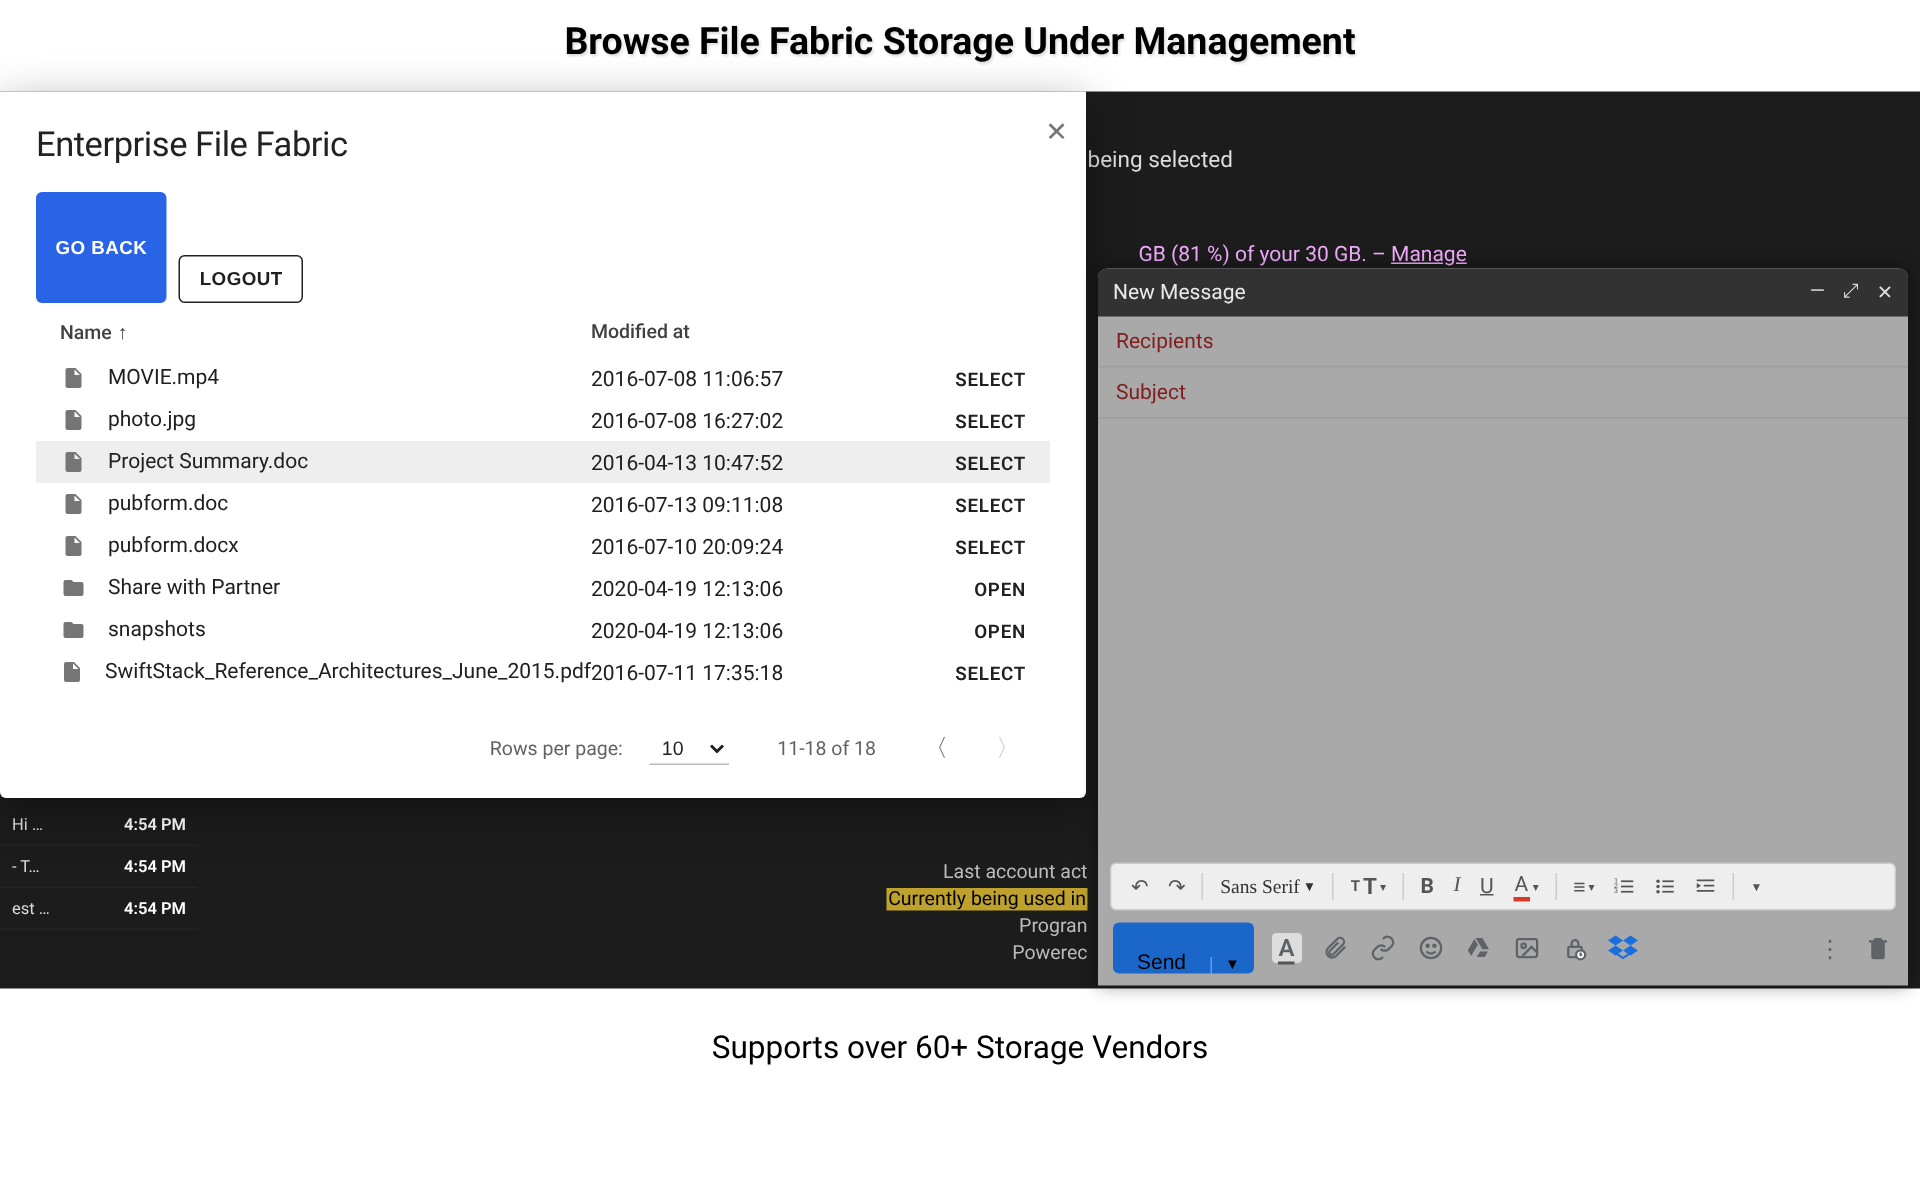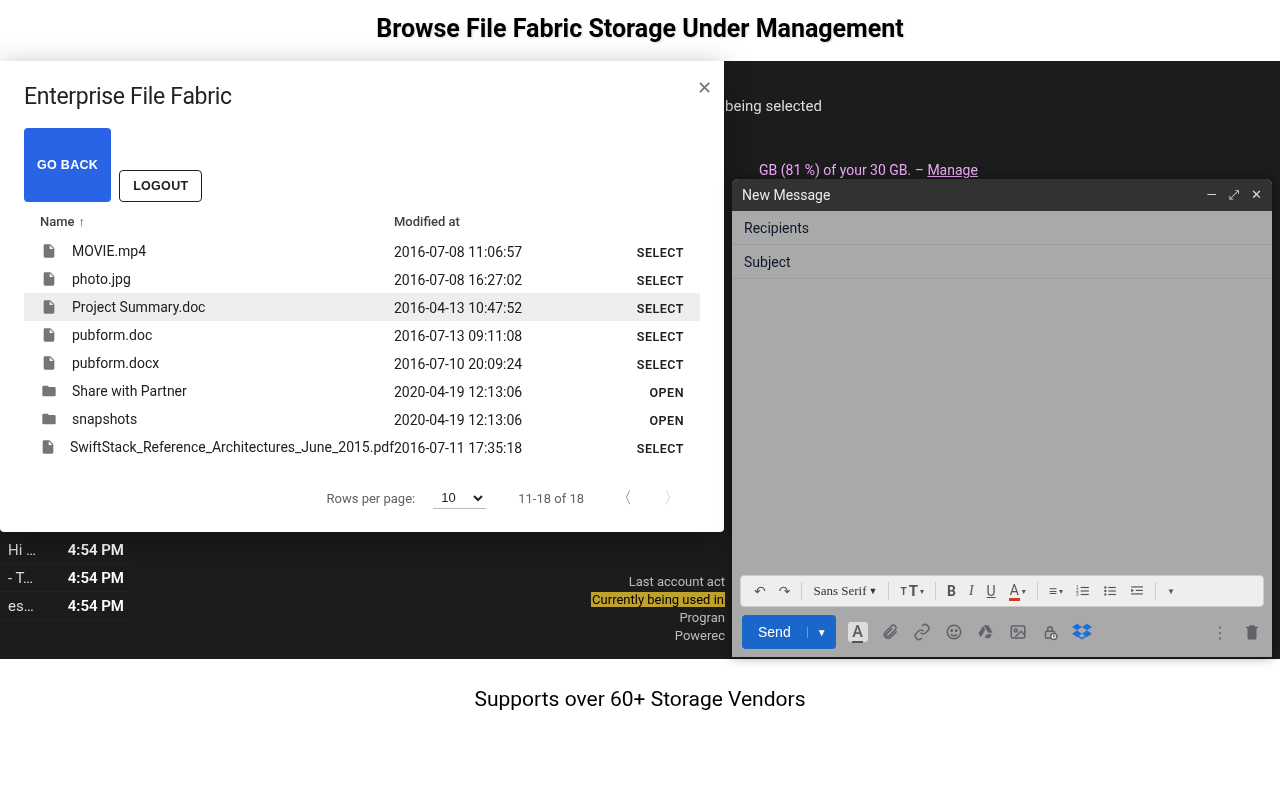--- a/index.html
+++ b/index.html
@@ -8,21 +8,21 @@
 .page-title { text-align: center; font-size: 25px; font-weight: 700; color: #000; padding: 14px 0 18px; text-shadow: 1px 1px 2px rgba(0,0,0,0.15); }
 .page-subtitle { text-align: center; font-size: 21px; color: #000; padding: 28px 0; font-weight: 400; }
 
 .stage { position: relative; width: 100%; height: 598px; }
 
 
 .bg-dark { position: absolute; left: 0; top: 0; right: 0; bottom: 0; background: #1c1c1c; }
 
 
 .inbox-strip { position: absolute; left: 0; top: 475px; width: 132px; }
-.inbox-row { display: flex; align-items: center; justify-content: space-between; height: 28px; padding: 0 8px; color: #fff; font-size: 15px; border-bottom: 1px solid rgba(255,255,255,0.04); }
+.inbox-row { display: flex; align-items: center; justify-content: space-between; height: 28px; padding: 0 8px; color: #fff; font-size: 11px; border-bottom: 1px solid rgba(255,255,255,0.04); }
 .inbox-row .lbl { color: #ddd; white-space: nowrap; overflow: hidden; text-overflow: ellipsis; max-width: 30px; }
 .inbox-row .tim { font-weight: 600; }
 
 
 .storage-info { position: absolute; left: 759px; top: 101px; color: #f0abfc; font-size: 14px; }
 .sel-text { position: absolute; left: 725px; top: 36px; color: #ddd; font-size: 15px; }
 
 
 .acct { position: absolute; right: 555px; top: 512px; text-align: right; color: #bcbcbc; font-size: 13px; line-height: 18px; }
 .acct .hl { background: #bfa22e; color: #000; padding: 0 1px; }
@@ -54,30 +54,30 @@
 .pager select { border: none; border-bottom: 1px solid #bbb; background: transparent; font-size: 13px; padding: 2px 14px 2px 4px; color: #202020; }
 .pager .nav { display: flex; gap: 32px; }
 .pager .chev { cursor: pointer; color: #5f6368; font-size: 16px; }
 .pager .chev.dis { color: #c6c6c6; }
 
 
 .compose { position: absolute; right: 8px; top: 118px; width: 540px; height: 478px; background: #a9a9a9; border-radius: 6px 6px 0 0; overflow: hidden; box-shadow: 0 0 12px rgba(0,0,0,0.4); display: flex; flex-direction: column; }
 .compose-hd { background: #323232; color: #eaeaea; height: 32px; display: flex; align-items: center; padding: 0 10px; font-size: 14px; }
 .compose-hd .sp { margin-left: auto; display: flex; gap: 12px; color: #ddd; font-size: 13px; }
 .compose-hd .sp span { cursor: pointer; }
-.compose-field { height: 34px; display: flex; align-items: center; padding: 0 12px; color: #0f172a; font-size: 14px; border-bottom: 1px solid rgba(0,0,0,0.07); }
+.compose-field { height: 34px; display: flex; align-items: center; padding: 0 12px; color: #7f1d1d; font-size: 14px; border-bottom: 1px solid rgba(0,0,0,0.07); }
 .compose-body { flex: 1; }
 
 .fmt-bar { background: #eee; border: 1px solid #ccc; border-radius: 4px; margin: 0 8px; height: 32px; display: flex; align-items: center; padding: 0 8px; gap: 3px; color: #555; font-size: 14px; }
 .fmt-bar .item { padding: 3px 5px; cursor: pointer; display: inline-flex; align-items: center; gap: 2px; border-radius: 3px; }
 .fmt-bar .sep { width: 1px; height: 18px; background: #ccc; margin: 0 3px; }
 .fmt-bar .ff { font-family: "Times New Roman", serif; color: #333; font-size: 13px; }
 
 .send-bar { display: flex; align-items: center; padding: 8px 10px; gap: 12px; }
-.send-btn { background: #1a66c9; color: #ffffff; border: none; border-radius: 4px; height: 34px; display: inline-flex; align-items: center; cursor: pointer; }
+.send-btn { background: #1a66c9; color: #000000; border: none; border-radius: 4px; height: 34px; display: inline-flex; align-items: flex-end; cursor: pointer; }
 .send-btn .lbl { padding: 0 16px; font-size: 14px; font-weight: 500; }
 .send-btn .drop { border-left: 1px solid rgba(255,255,255,0.35); padding: 0 9px; font-size: 10px; }
 .send-bar .ticon { width: 20px; height: 20px; color: #5f6368; cursor: pointer; display: inline-flex; align-items: center; justify-content: center; }
 .send-bar .spacer { flex: 1; }
 .send-bar .dropbox { color: #1a6fdb; }
 
 svg { display: block; }
 </style>
 </head>
 <body>

